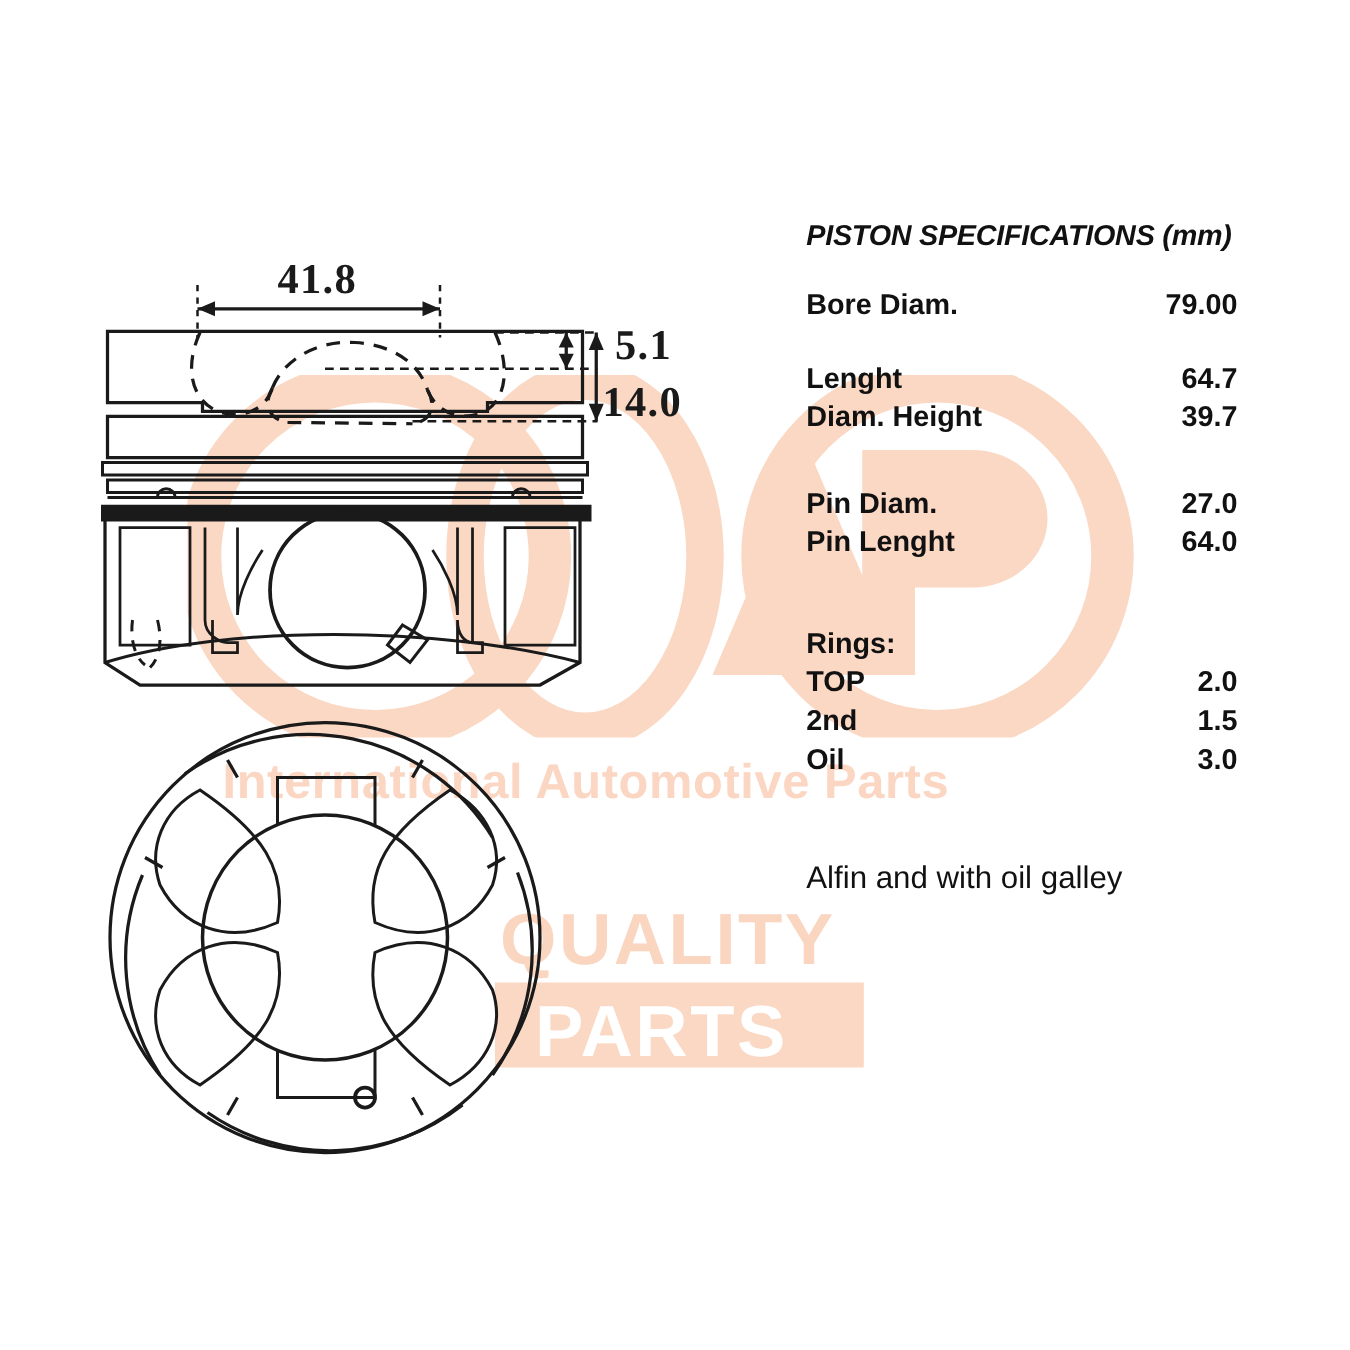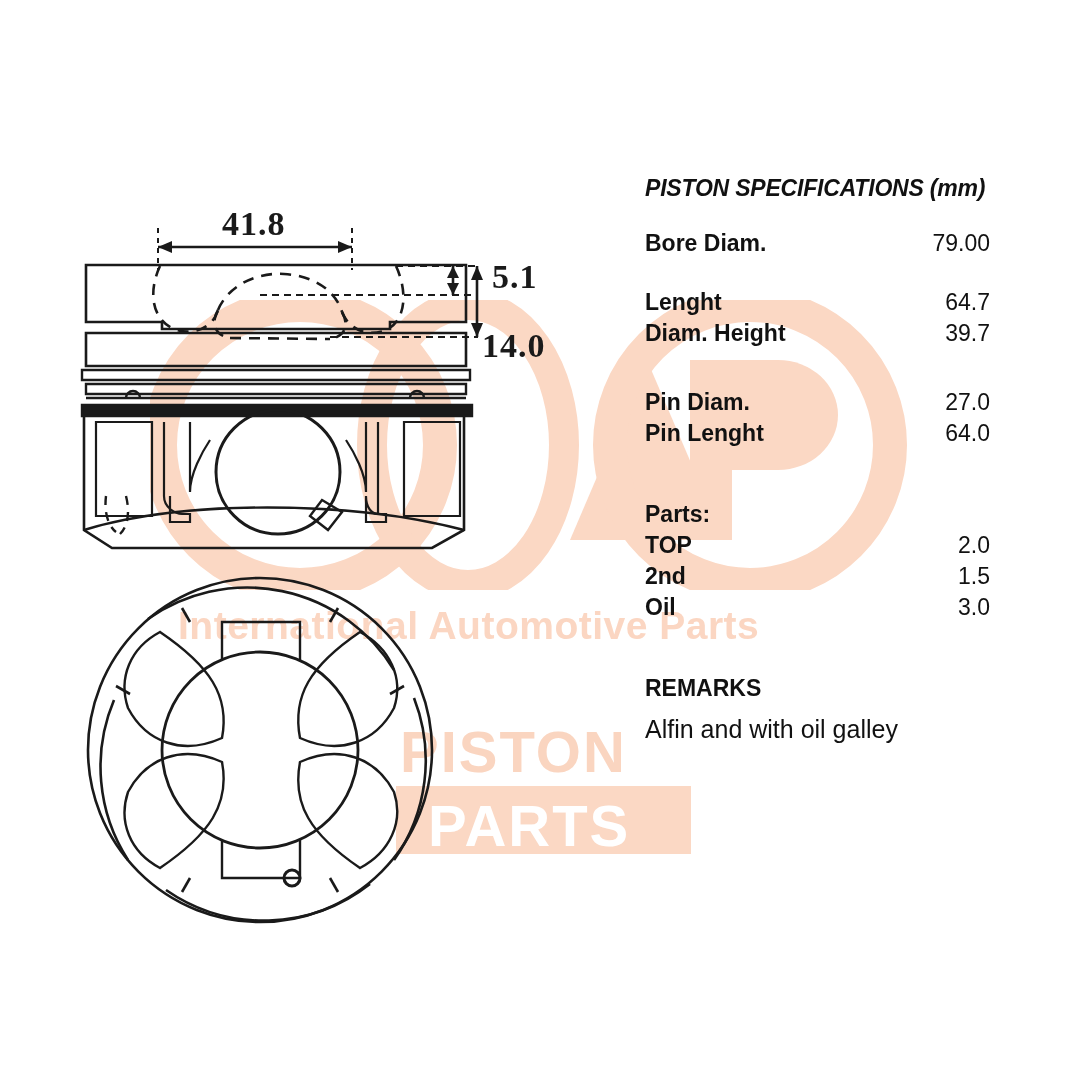--- a/index.html
+++ b/index.html
@@ -21,29 +21,29 @@
 
   
   #side-view{position:absolute;left:60px;top:200px;width:560px;height:360px;}
   #top-view{position:absolute;left:70px;top:560px;width:380px;height:380px;}
 
   
   .dim{position:absolute;font-family:"Liberation Serif",serif;color:#1a1a1a;
        font-size:34px;letter-spacing:1px;font-weight:bold;}
   #dim-418{left:222px;top:205px;}
   #dim-51{left:492px;top:258px;}
-  #dim-140{left:482px;top:304px;margin-top:23px;}
+  #dim-140{left:482px;top:304px;}
 
   
   #spec{position:absolute;left:645px;top:175px;width:345px;}
   #spec-title{font-size:23px;font-weight:bold;font-style:italic;color:#111;
               white-space:nowrap;letter-spacing:-.2px;}
   .row{position:relative;height:31px;}
   .row .lbl{position:absolute;left:0;top:0;font-size:23px;font-weight:bold;color:#111;}
-  .row .val{position:absolute;right:0;top:0;font-size:23px;font-weight:normal;color:#111;}
+  .row .val{position:absolute;right:0;top:0;font-size:23px;font-weight:bold;color:#111;}
   .gap-lg{height:28px;}
   .gap-md{height:22px;}
   .gap-sm{height:10px;}
   #remarks-head{font-size:23px;font-weight:bold;color:#111;}
   .remark{font-size:25px;color:#111;line-height:34px;}
 </style>
 </head>
 <body>
 
 <div id="sheet">
@@ -57,21 +57,21 @@
     <polygon points="420,240 497,60 574,240" fill="#fbd8c4"></polygon>
 
     <ellipse cx="600" cy="145" rx="140" ry="140" fill="none" stroke="#fbd8c4" stroke-width="34"></ellipse>
 
     <rect x="540" y="60" width="42" height="180" fill="#fbd8c4"></rect>
     <path d="M540 60 H628 a60 55 0 0 1 0 110 H540 Z" fill="#fbd8c4"></path>
   </svg>
 
   <div class="wm" id="wm-tagline">International Automotive Parts</div>
 
-  <div class="wm" id="wm-quality">PISTON</div>
+  <div class="wm" id="wm-quality">QUALITY</div>
   <div class="wm" id="wm-parts-band"></div>
   <div class="wm" id="wm-parts">PARTS</div>
 
   <svg id="side-view" viewBox="0 0 560 360">
     <g fill="none" stroke="#1a1a1a" stroke-width="2.4">
 
       <g stroke-dasharray="5 5" stroke-width="2">
         <line x1="98" y1="28" x2="98" y2="70"></line>
         <line x1="292" y1="28" x2="292" y2="70"></line>
       </g>
@@ -206,36 +206,35 @@
     </div>
     <div class="row">
       <span class="lbl">Pin Lenght</span>
       <span class="val">64.0</span>
     </div>
 
     <div class="gap-lg"></div>
     <div class="gap-md"></div>
 
     <div class="row">
-      <span class="lbl">Parts:</span>
+      <span class="lbl">Rings:</span>
     </div>
     <div class="row">
       <span class="lbl">TOP</span>
       <span class="val">2.0</span>
     </div>
     <div class="row">
       <span class="lbl">2nd</span>
       <span class="val">1.5</span>
     </div>
     <div class="row">
       <span class="lbl">Oil</span>
       <span class="val">3.0</span>
     </div>
 
     <div class="gap-lg"></div>
     <div class="gap-md"></div>
 
-    <div id="remarks-head">REMARKS</div>
     <div class="gap-sm"></div>
     <div class="remark">Alfin and with oil galley</div>
   </div>
 
 </div>
 
 </body></html>

